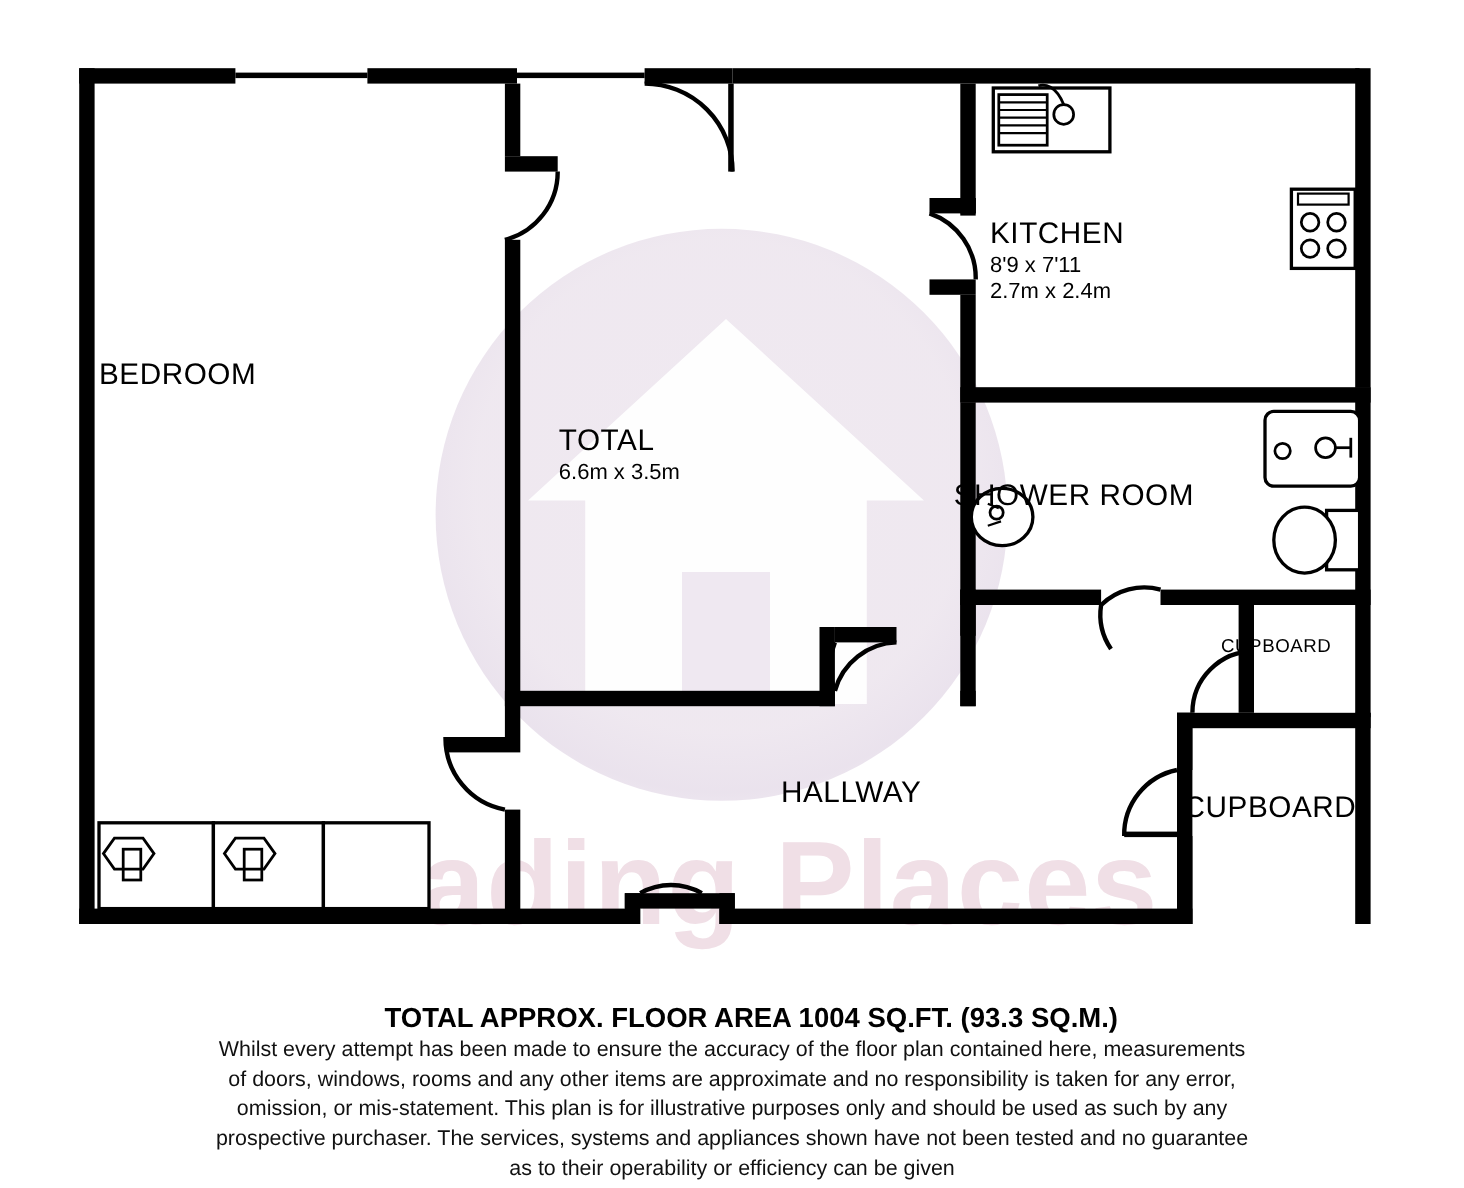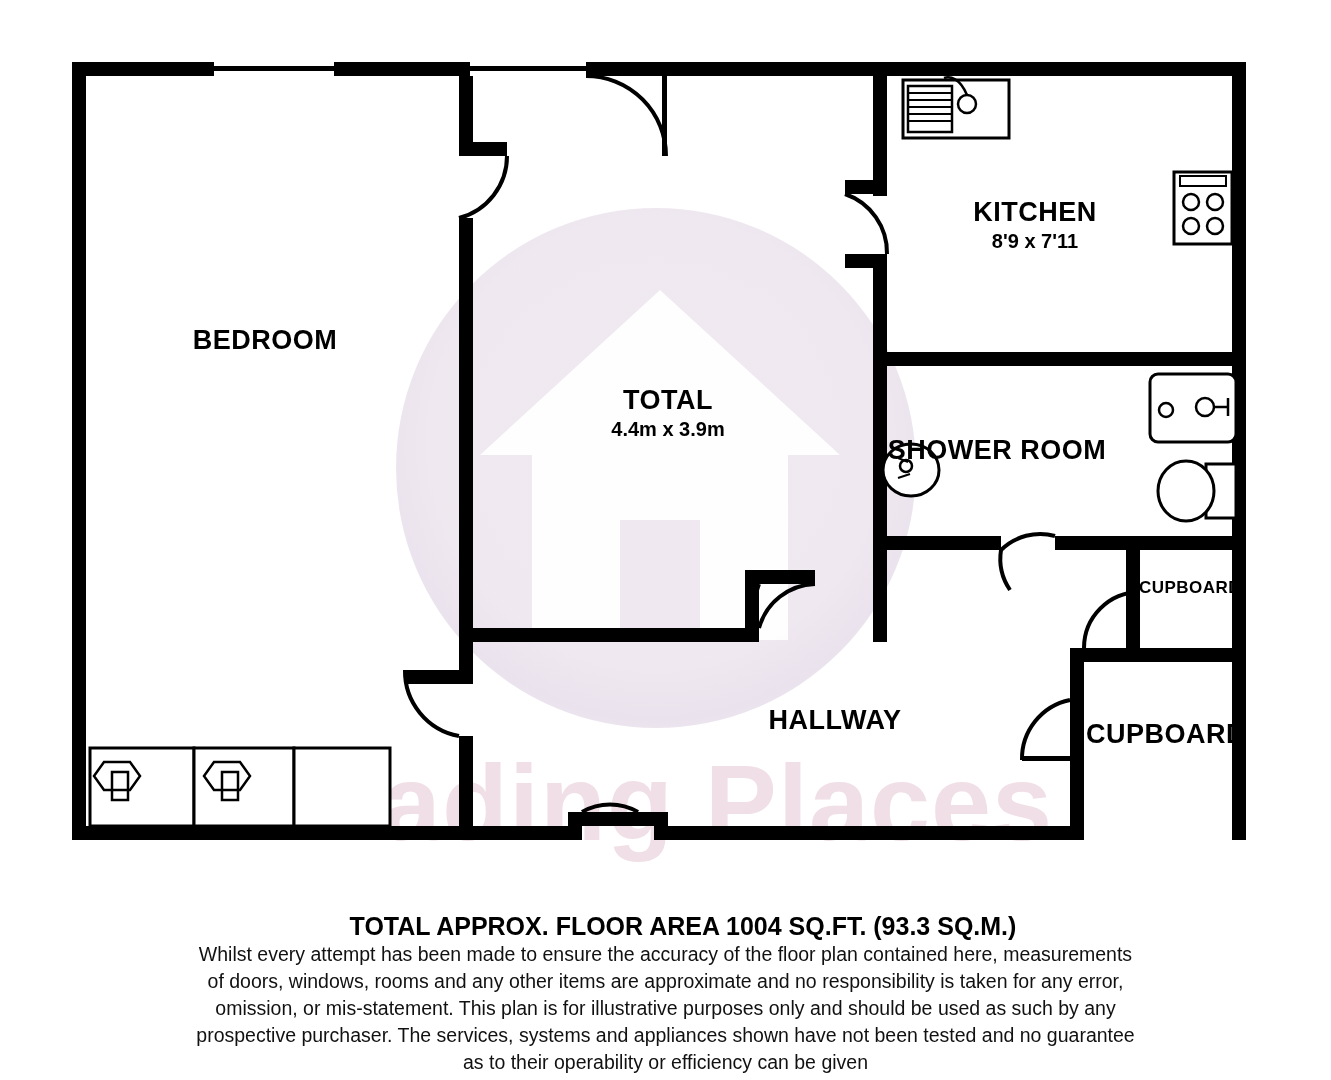--- a/index.html
+++ b/index.html
@@ -47,22 +47,22 @@
     width: 1070px;
     text-align: center;
     font-size: 108px;
     font-weight: bold;
     color: #f0dfe6;
     letter-spacing: 1px;
     font-family: "Liberation Sans", sans-serif;
   }
   .room-label {
     position: absolute;
-    text-align: center;
-    font-weight: bold;
+    text-align: left;
+    font-weight: normal;
     line-height: 1.22;
     white-space: nowrap;
   }
   .room-label .name { font-size: 27px; letter-spacing: 0.5px; }
   .room-label .dim  { font-size: 20px; }
 
   .footer {
     position: absolute;
     left: 0;
     top: 912px;
@@ -229,26 +229,27 @@
     <rect x="222" y="772" width="16" height="28" fill="none" stroke="#000" stroke-width="2.5"></rect>
   </g>
 </svg>
 
 <div class="room-label" style="left:90px; top:324px; width:350px;">
   <div class="name">BEDROOM</div>
 </div>
 
 <div class="room-label" style="left:508px; top:384px; width:320px;">
   <div class="name">TOTAL</div>
-  <div class="dim">4.4m x 3.9m</div>
+  <div class="dim">6.6m x 3.5m</div>
 </div>
 
 <div class="room-label" style="left:900px; top:196px; width:270px;">
   <div class="name">KITCHEN</div>
   <div class="dim">8'9 x 7'11</div>
+  <div class="dim">2.7m x 2.4m</div>
 </div>
 
 <div class="room-label" style="left:867px; top:434px; width:260px;">
   <div class="name">SHOWER ROOM</div>
 </div>
 
 <div class="room-label" style="left:710px; top:704px; width:250px;">
   <div class="name">HALLWAY</div>
 </div>
 

